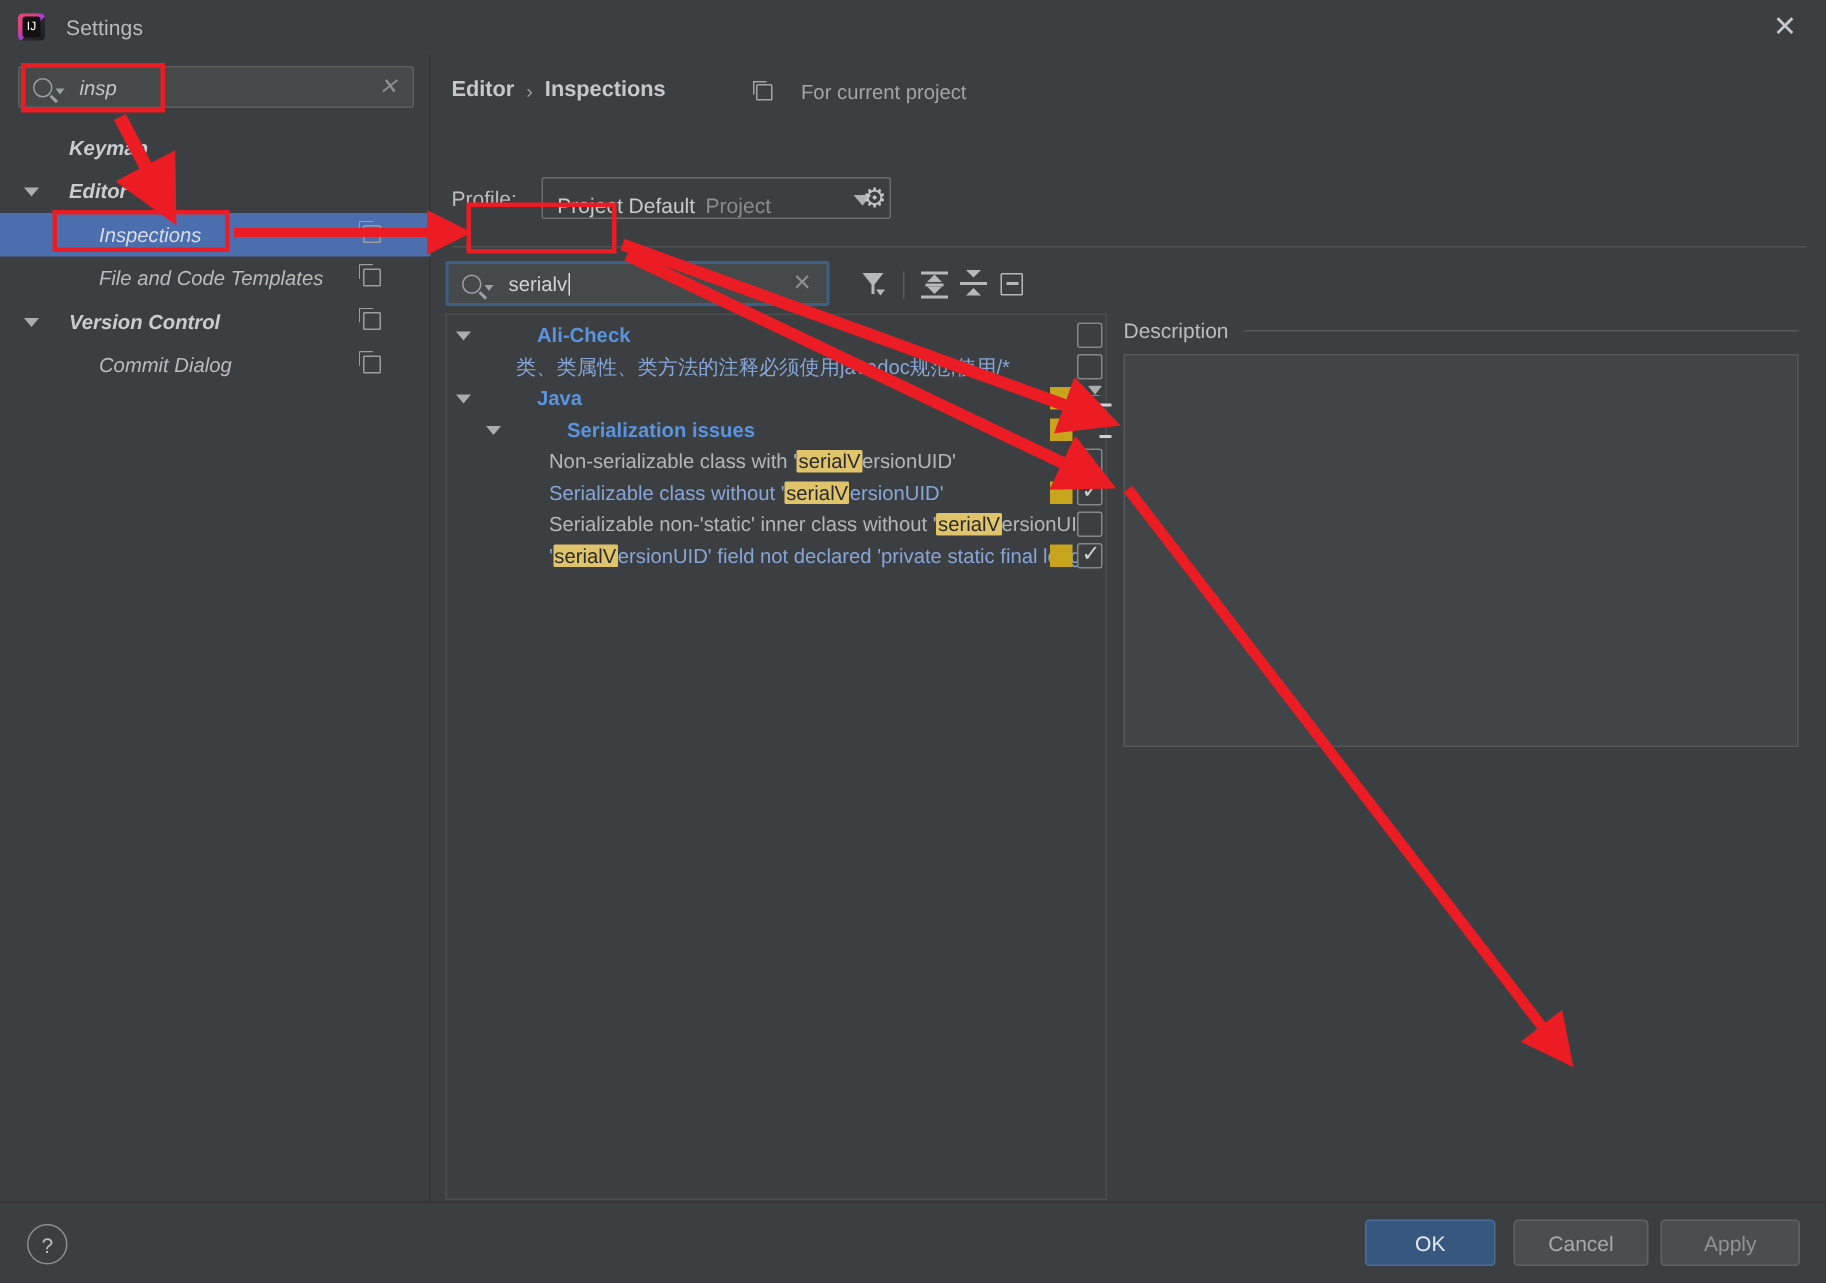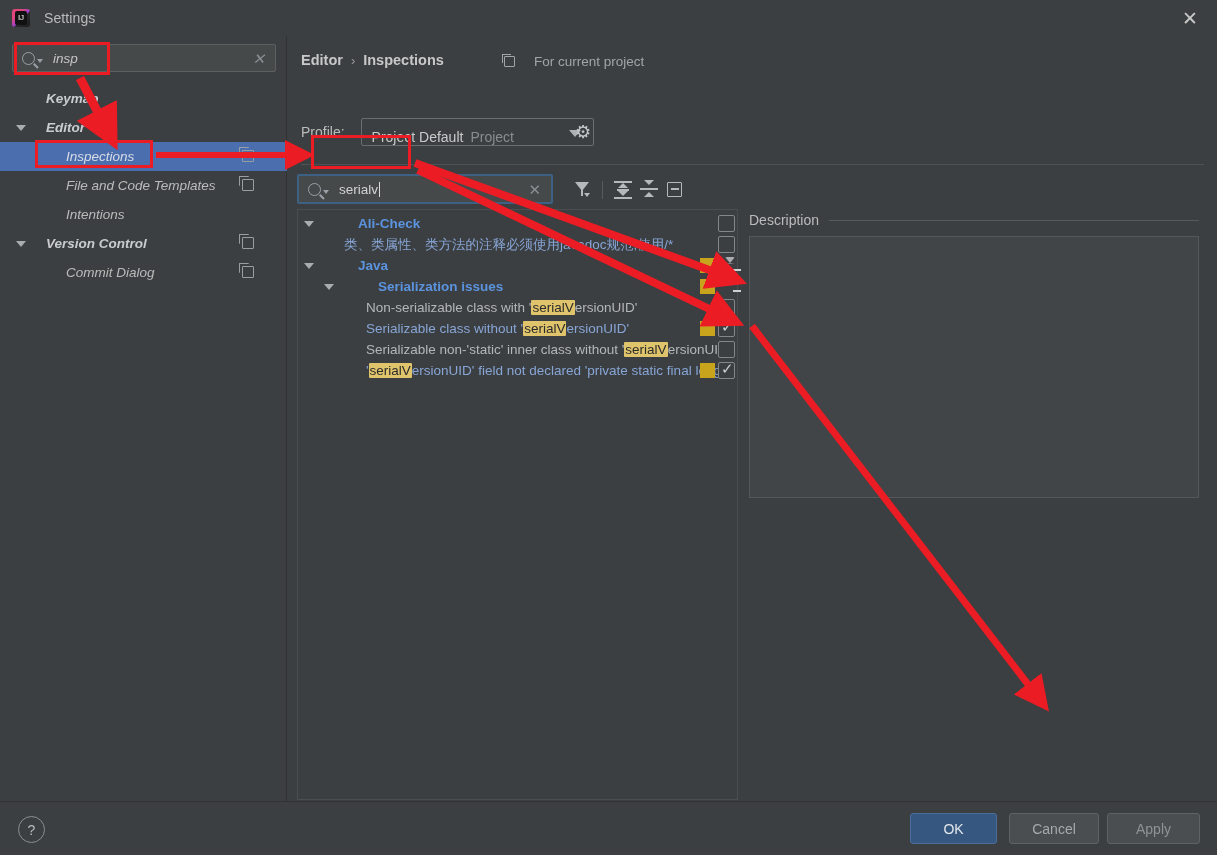--- a/index.html
+++ b/index.html
@@ -220,24 +220,20 @@
       <div class="tree-row lvl2 selected">
         <span class="arrow hidden"></span>
         <span class="lbl">Inspections</span>
         <span class="copy-icn"></span>
       </div>
       <div class="tree-row lvl2">
         <span class="arrow hidden"></span>
         <span class="lbl">File and Code Templates</span>
         <span class="copy-icn"></span>
       </div>
-      <div class="tree-row lvl2">
-        <span class="arrow hidden"></span>
-        <span class="lbl">Intentions</span>
-      </div>
       <div class="tree-row bold">
         <span class="arrow"></span>
         <span class="lbl">Version Control</span>
         <span class="copy-icn"></span>
       </div>
       <div class="tree-row lvl2">
         <span class="arrow hidden"></span>
         <span class="lbl">Commit Dialog</span>
         <span class="copy-icn"></span>
       </div>

